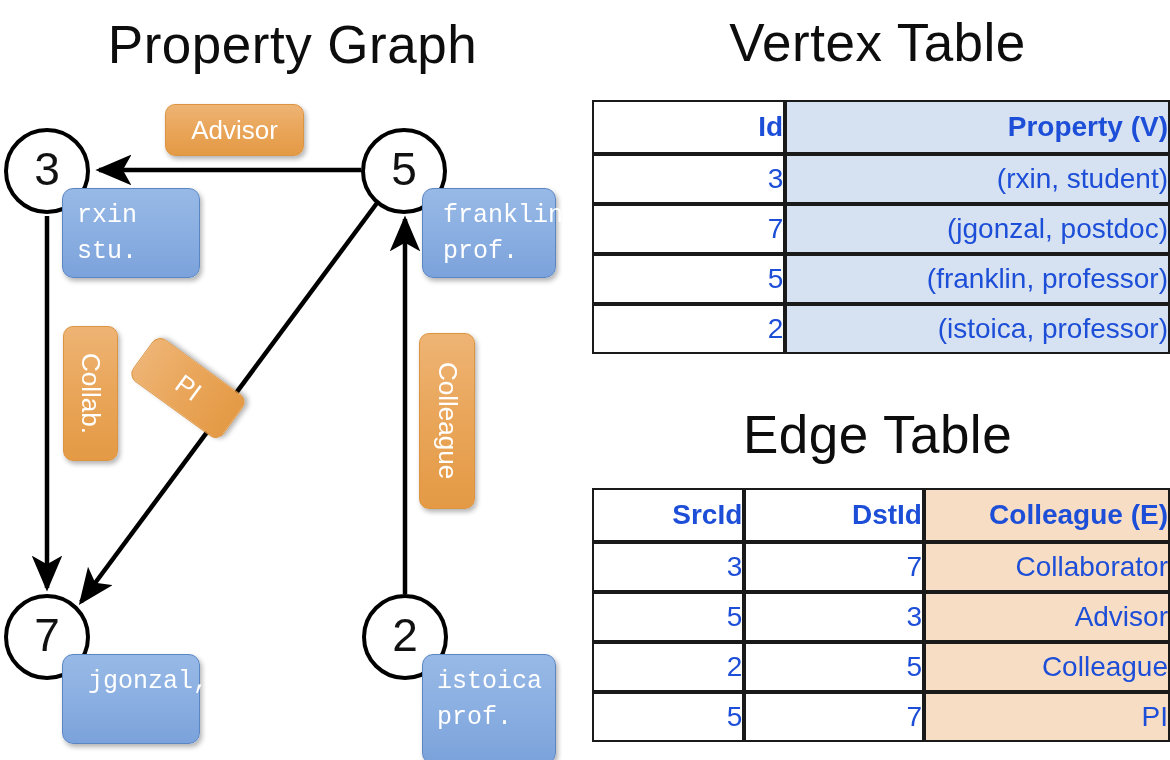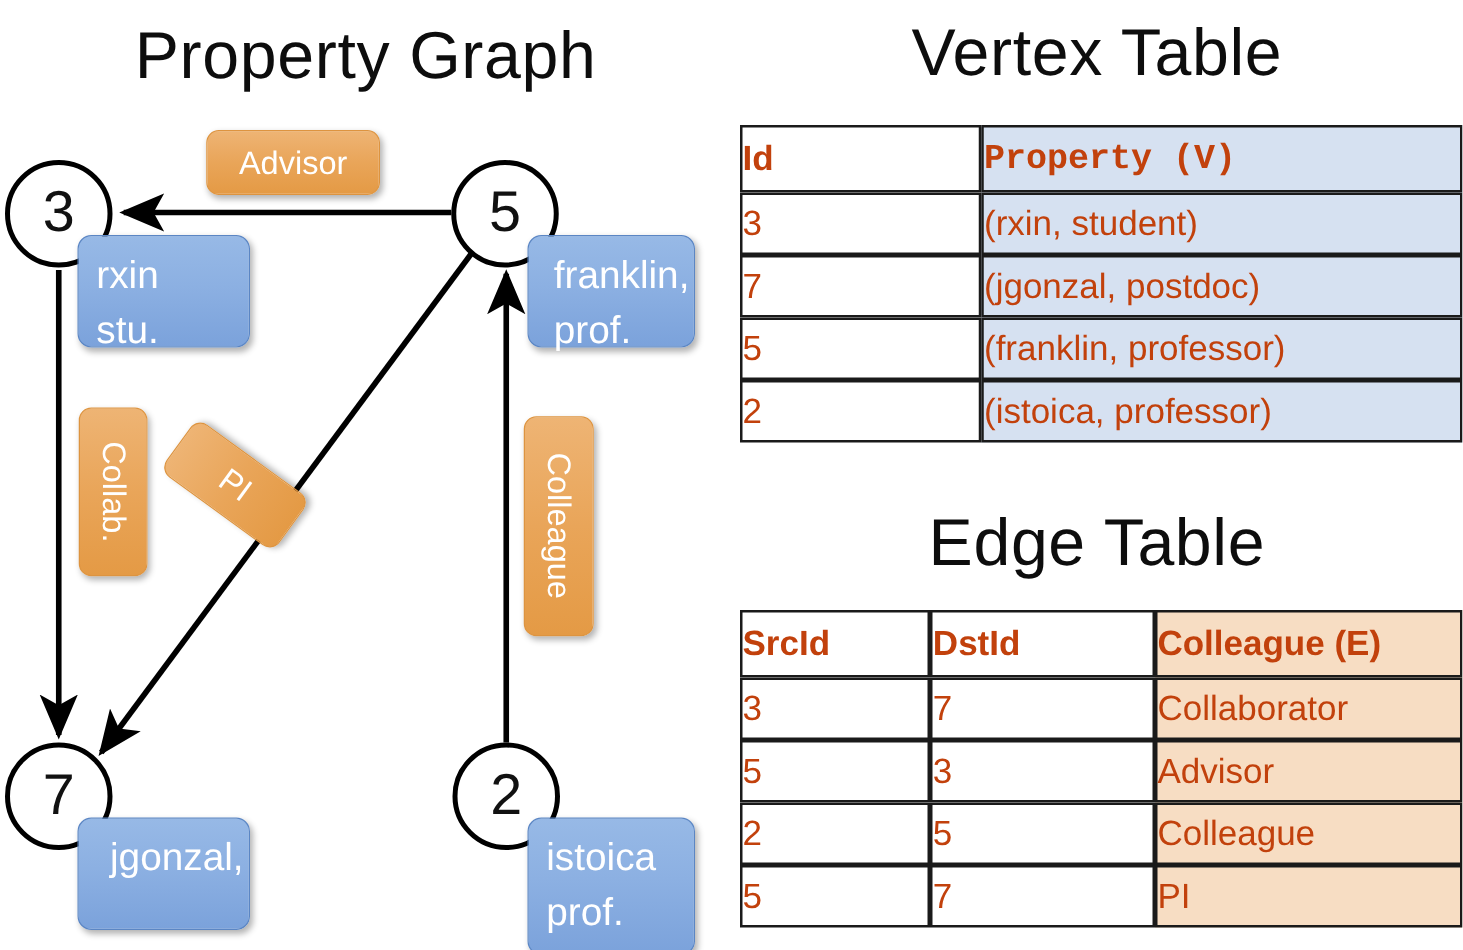--- a/index.html
+++ b/index.html
@@ -63,23 +63,23 @@
   .node-circle span { display: block; transform: translateY(-2px); }
 
   .prop-box {
     position: absolute;
     border-radius: 11px;
     box-sizing: border-box;
     background: linear-gradient(180deg, #97b9e6 0%, #8cb0e2 45%, #7ba2db 100%);
     border: 1px solid #5b86c4;
     box-shadow: 2px 3px 5px rgba(0,0,0,0.30);
     color: #ffffff;
-    font-family: Liberation Sans, sans-serif;
-    font-weight: 300;
-    font-size: 31px;
+    font-family: Liberation Mono, monospace;
+    font-weight: 300;
+    font-size: 25px;
     line-height: 1.42;
     padding: 9px 0 0 14px;
     z-index: 5;
   }
 
   .edge-label {
     position: absolute;
     border-radius: 10px;
     box-sizing: border-box;
     background: linear-gradient(180deg, #eeb474 0%, #e9a559 50%, #e49a45 100%);
@@ -104,38 +104,38 @@
   
   .data-table {
     position: absolute;
     border-collapse: separate;
     border-spacing: 0;
     font-family: "Liberation Sans", sans-serif;
   }
   .data-table td, .data-table th {
     border: 2px solid #1a1a1a;
     padding: 0;
-    text-align: left;
+    text-align: right;
     font-weight: 300;
     font-size: 28px;
-    color: #c2410c;
+    color: #1d4ed8;
     height: 46px;
     background: #ffffff;
   }
   .data-table th {
     font-weight: 700;
     font-size: 28px;
     height: 50px;
   }
   .v-prop  { background: #d6e1f1 !important; }
   .e-prop  { background: #f7ddc3 !important; }
 
   #vertex-table { left: 592px; top: 100px; }
   #vertex-table .col-id   { width: 190px; }
-  #vertex-table .col-prop { width: 382px; font-family: Liberation Mono, monospace; }
+  #vertex-table .col-prop { width: 382px; }
 
   #edge-table { left: 592px; top: 488px; border-radius: 10px; }
   #edge-table .col-src  { width: 150px; }
   #edge-table .col-dst  { width: 178px; }
   #edge-table .col-prop { width: 244px; }
 </style>
 </head>
 <body>
 
 <div class="big-title" id="title-property-graph">Property Graph</div>

